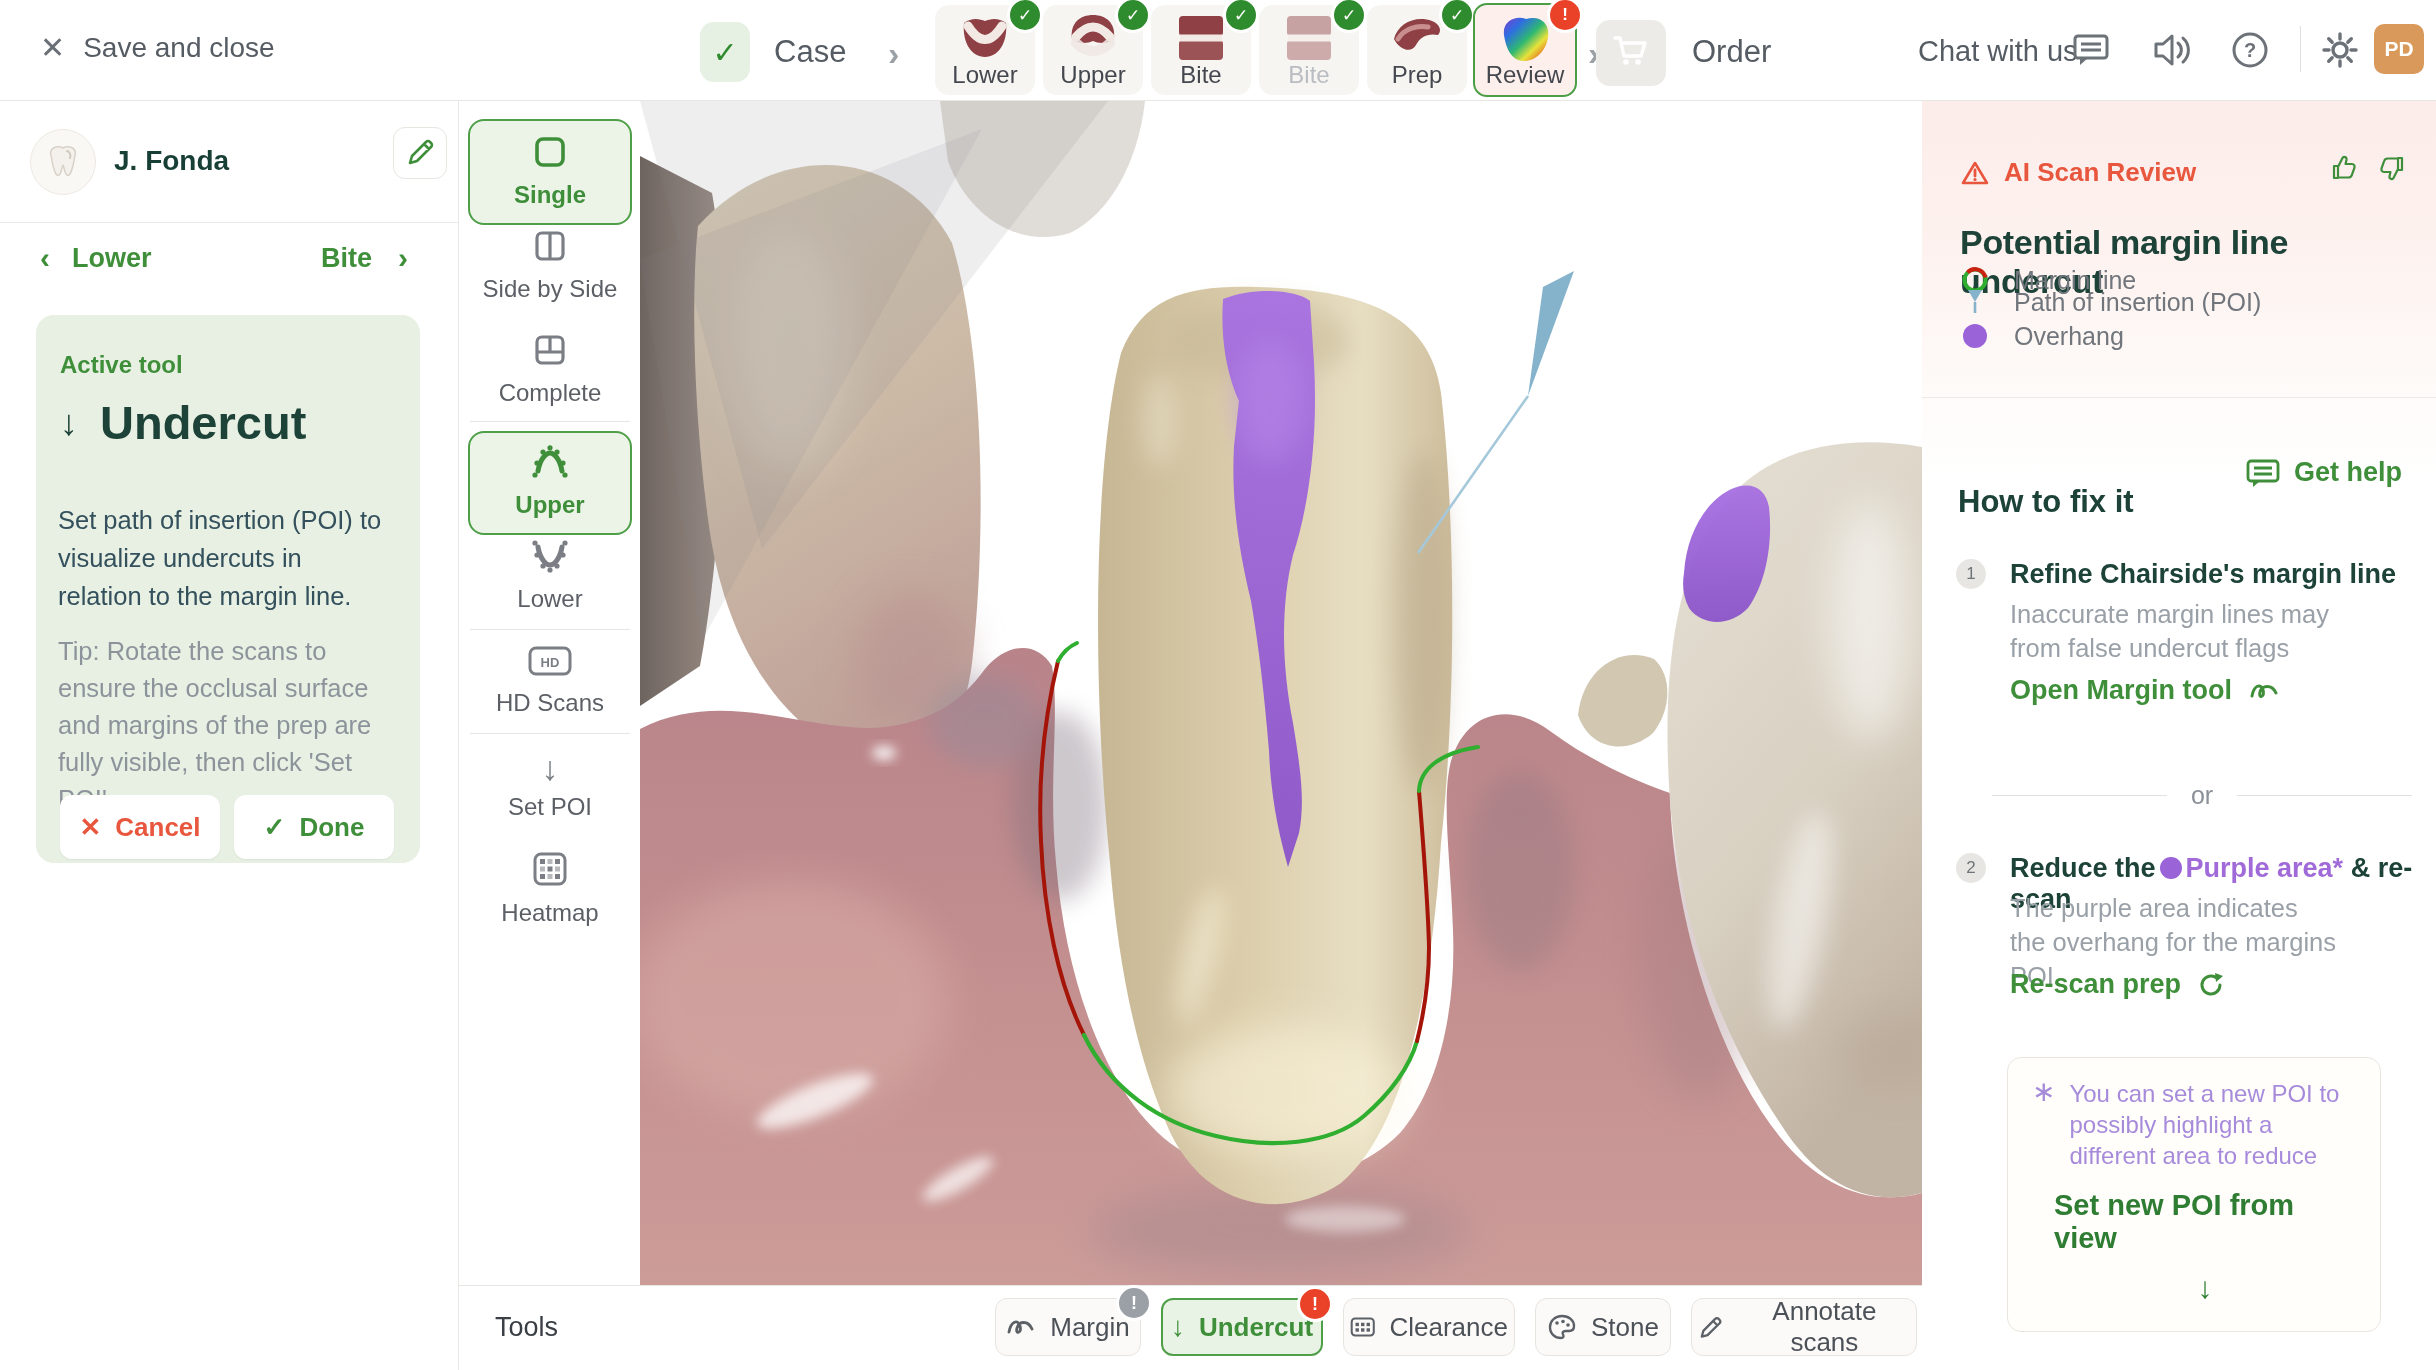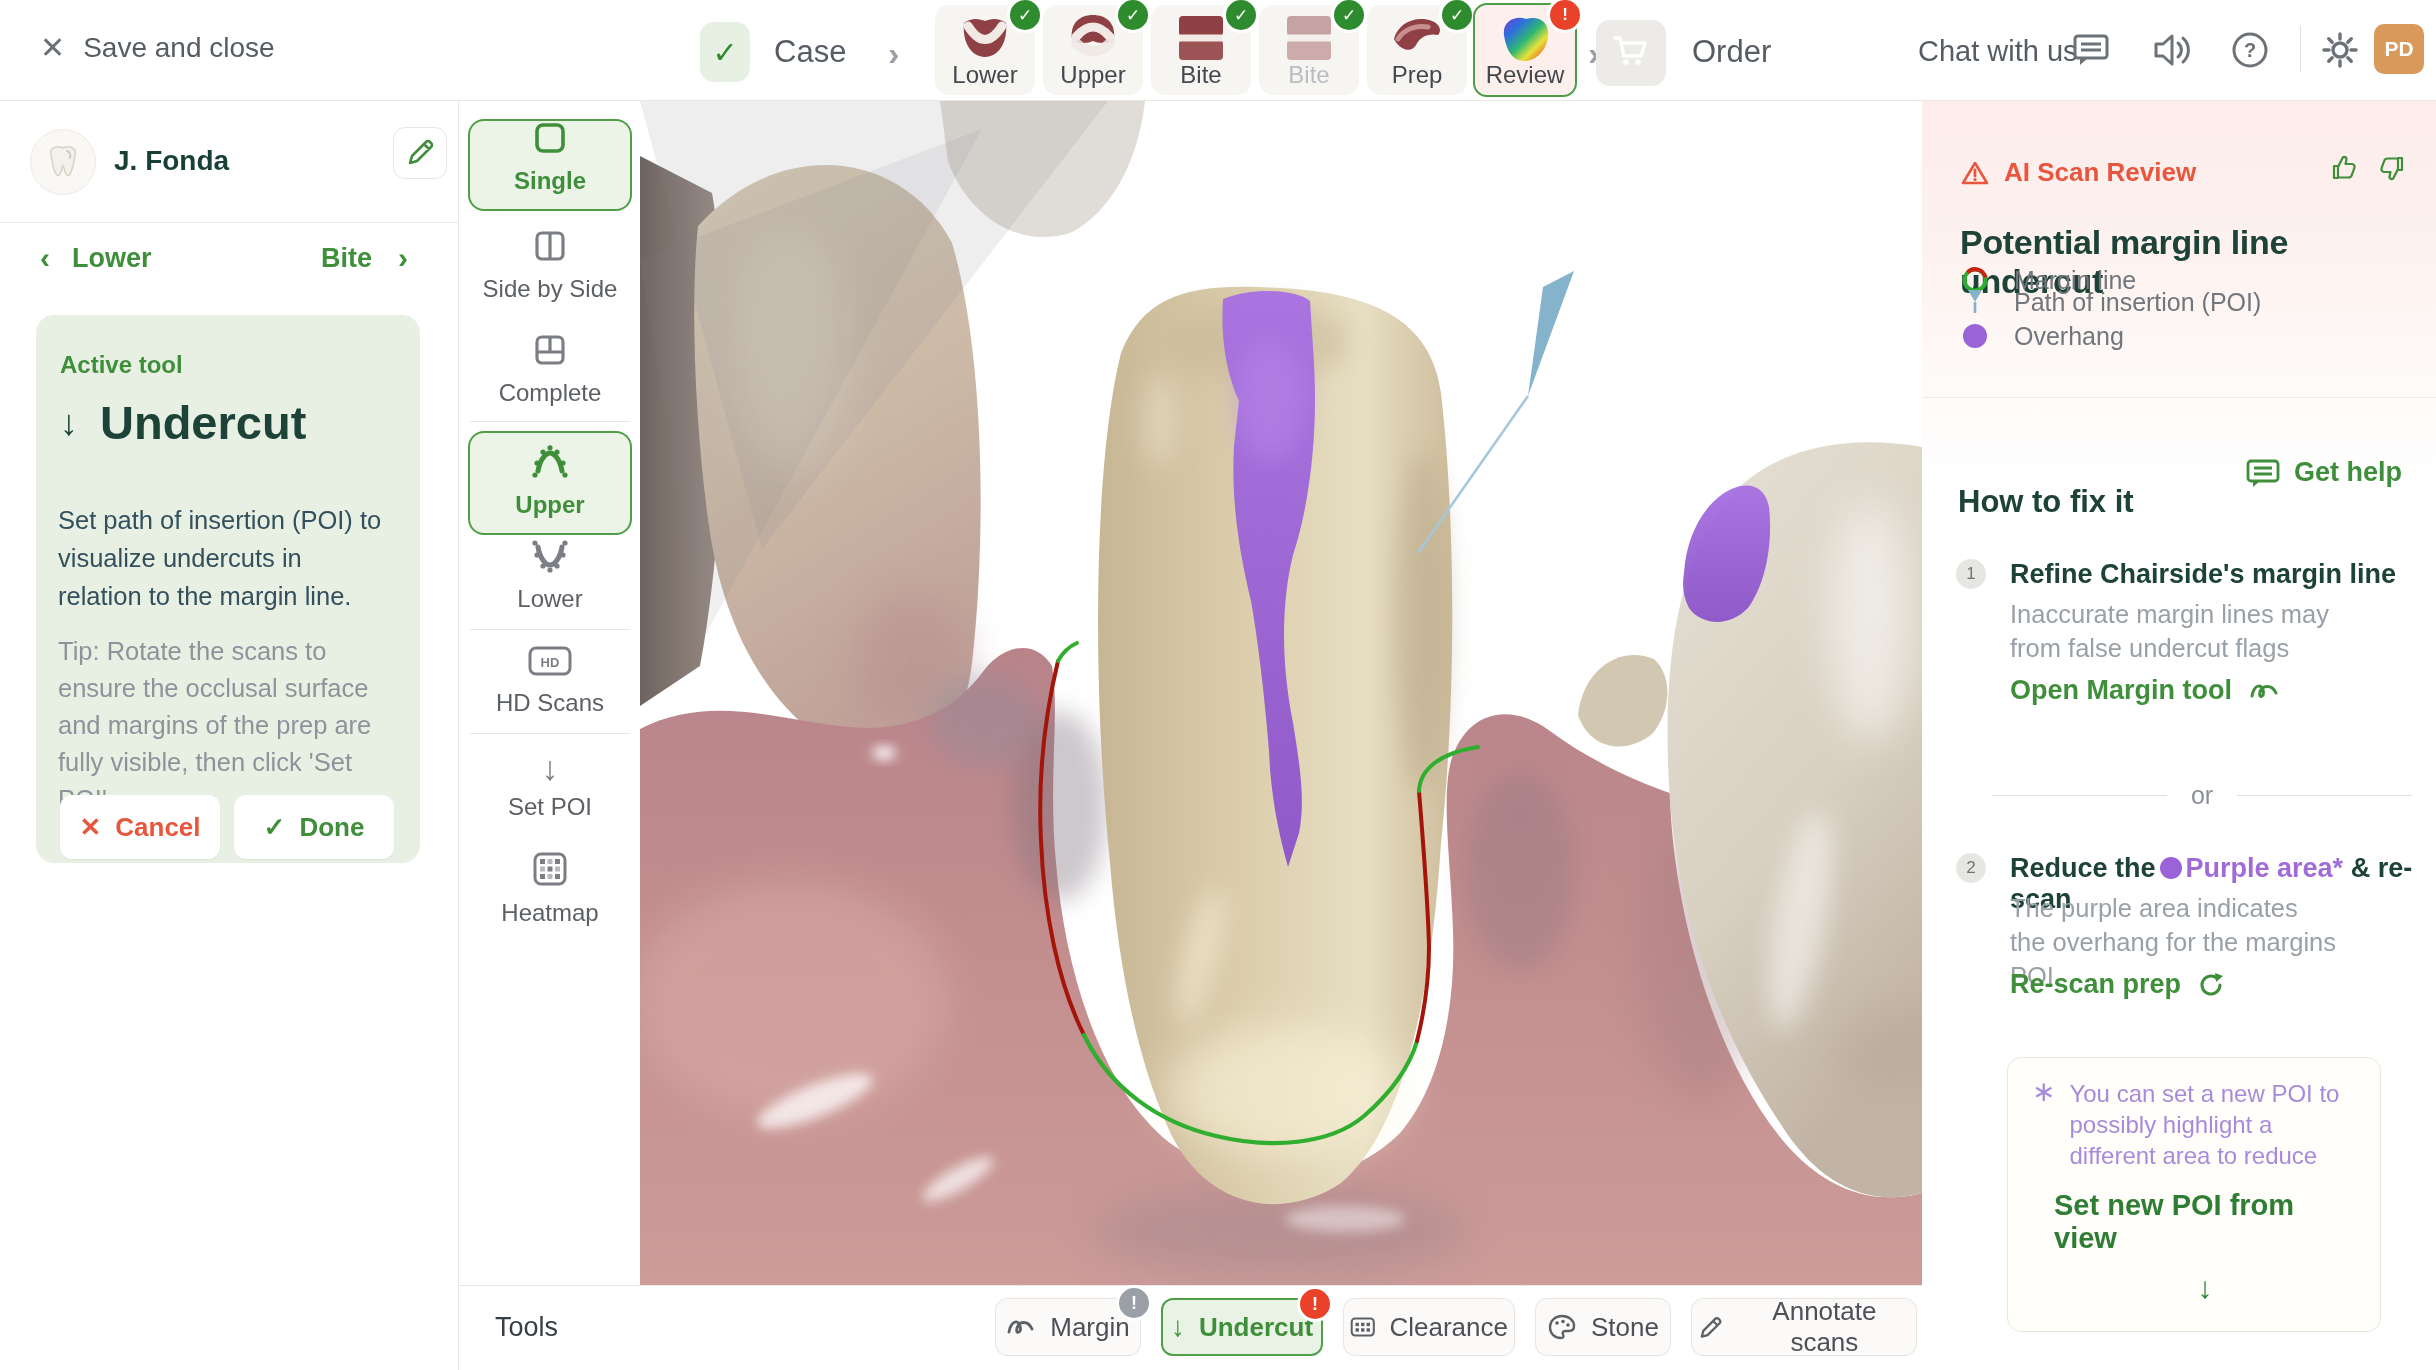--- a/index.html
+++ b/index.html
@@ -273,21 +273,21 @@
       <span>Cancel</span>
     </button>
     <button class="tc-btn" style="left:198px;color:#3e8e3a;border:none;">
       <span>✓</span>
       <span>Done</span>
     </button>
   </div>
 </aside>
 
 <nav class="viewcol">
-  <div class="vitem sel" style="top:18px;height:88px;">
+  <div class="vitem sel" style="top:18px;height:88px;padding-top:14px;">
     <svg width="34" height="34" viewBox="0 0 34 34">
         <rect x="4" y="4" width="26" height="26" rx="6" stroke="#3e8e3a" stroke-width="3.6" fill="none"></rect>
       </svg>
     <div class="vlbl">Single</div>
   </div>
   <div class="vitem" style="top:128px;">
     <svg width="34" height="34" viewBox="0 0 34 34">
         <rect x="4" y="4" width="26" height="26" rx="5" stroke="#7b7f85" stroke-width="3.2" fill="none"></rect>
         <path d="M17,5 v24" stroke="#7b7f85" stroke-width="3.2"></path>
       </svg>

